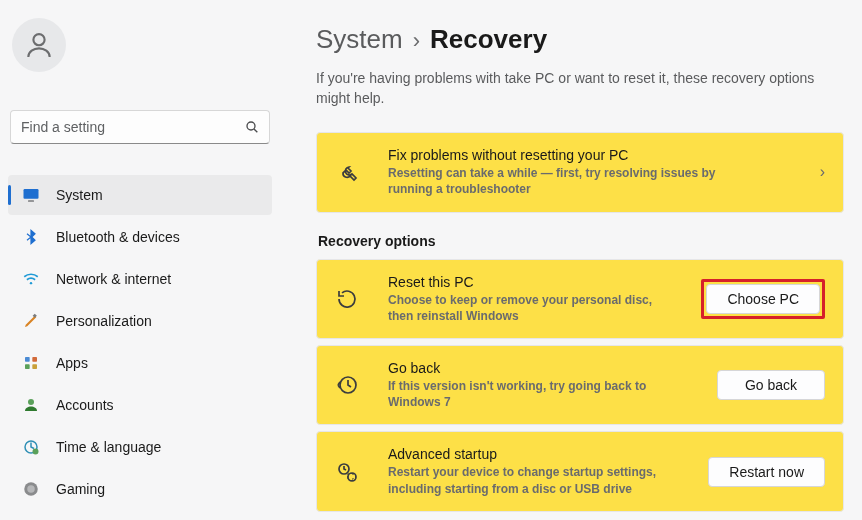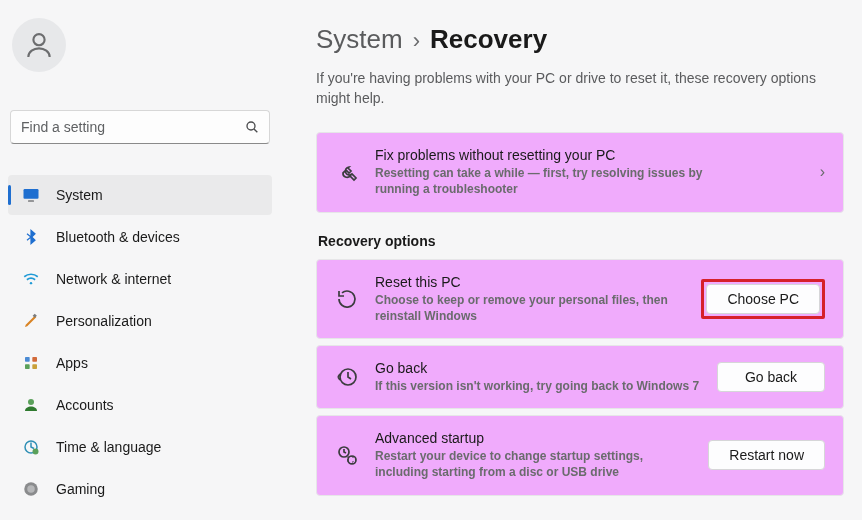--- a/index.html
+++ b/index.html
@@ -130,27 +130,27 @@
     line-height: 1.4;
     margin-bottom: 24px;
     max-width: 520px;
   }
   .section-title {
     font-size: 14px;
     font-weight: 600;
     margin: 20px 0 10px 2px;
   }
   .card {
-    background: #f0abfc;
+    background: #fde047;
     border: 1px solid #e6e6e8;
     border-radius: 4px;
     display: flex;
     align-items: center;
     padding: 14px 18px 14px 18px;
-    gap: 16px;
+    gap: 29px;
     margin-bottom: 6px;
   }
   .card-icon {
     width: 24px;
     height: 24px;
     flex-shrink: 0;
     display: inline-flex;
     align-items: center;
     justify-content: center;
     color: #3b3c3e;
@@ -307,21 +307,21 @@
   </nav>
 </div>
 
 <div class="main">
   <div class="breadcrumb">
     <span class="crumb-parent">System</span>
     <span class="crumb-sep">›</span>
     <span class="crumb-current">Recovery</span>
   </div>
 
-  <p class="description">If you're having problems with your PC or drive to reset it, these recovery options might help.</p>
+  <p class="description">If you're having problems with take PC or want to reset it, these recovery options might help.</p>
 
   <div class="card">
     <span class="card-icon">
       <svg viewBox="0 0 24 24" width="24" height="24" fill="none" stroke="#3b3c3e" stroke-width="1.7">
           <path d="M14 7a4 4 0 1 0 3 7l4 4-2 2-4-4a4 4 0 0 1-7-3l3-3 3 3 2-2-3-3 1-1z"></path>
         </svg>
     </span>
     <div class="card-body">
       <div class="card-title">Fix problems without resetting your PC</div>
       <div class="card-sub">Resetting can take a while — first, try resolving issues by running a troubleshooter</div>
@@ -335,21 +335,21 @@
 
   <div class="card">
     <span class="card-icon">
       <svg viewBox="0 0 24 24" width="24" height="24" fill="none" stroke="#3b3c3e" stroke-width="1.7">
           <path d="M4 12a8 8 0 1 0 3-6.2"></path>
           <path d="M4 4v5h5"></path>
         </svg>
     </span>
     <div class="card-body">
       <div class="card-title">Reset this PC</div>
-      <div class="card-sub">Choose to keep or remove your personal files, then reinstall Windows</div>
+      <div class="card-sub">Choose to keep or remove your personal disc, then reinstall Windows</div>
     </div>
     <div class="card-action">
       <span class="highlight-box">
         <button class="btn">Choose PC</button>
       </span>
     </div>
   </div>
 
   <div class="card">
     <span class="card-icon">

